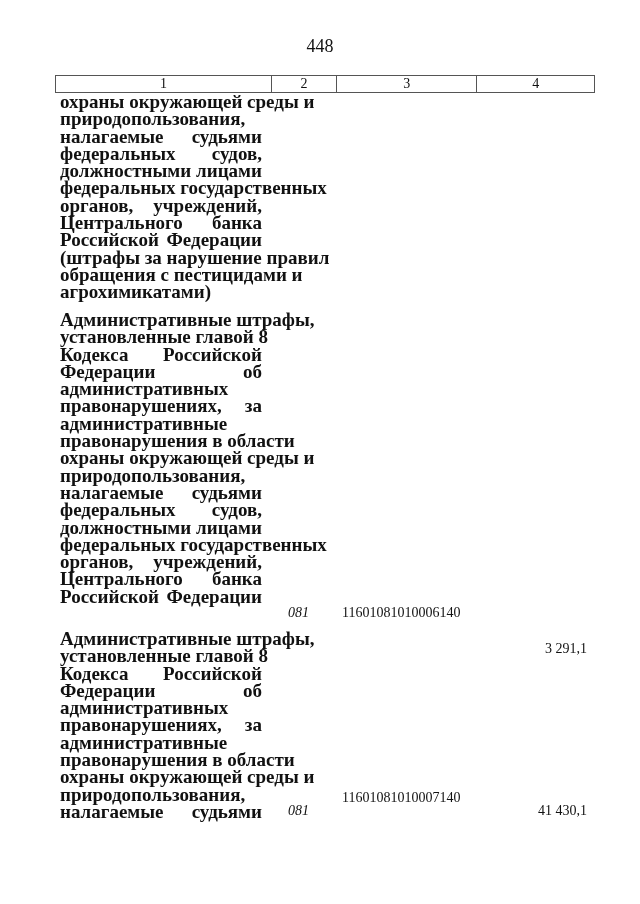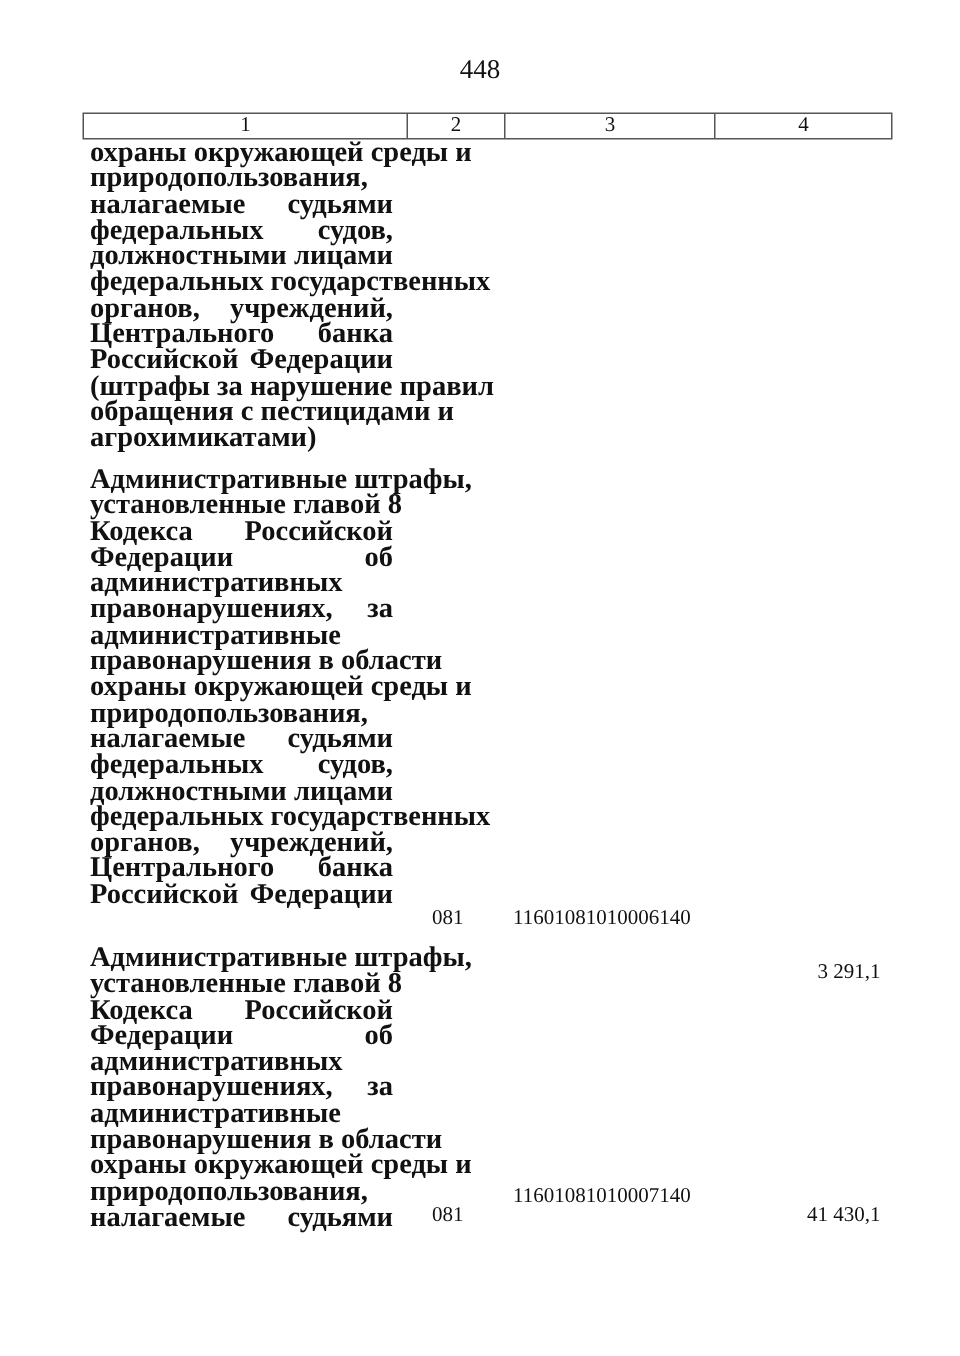--- a/index.html
+++ b/index.html
@@ -9,21 +9,21 @@
   .hdr { position:absolute; top:75px; left:55px; width:540px; height:18px;
          border:1px solid #555; display:flex; box-sizing:border-box; }
   .hdr div { box-sizing:border-box; text-align:center; font-size:14px; line-height:16px; border-right:1px solid #555; }
   .hdr div:last-child { border-right:none; }
   .c1 { width:217px; } .c2 { width:65px; } .c3 { width:141px; } .c4 { width:117px; }
   .row { position:absolute; left:60px; width:535px; }
   .desc { width:202px; font-size:19px; line-height:17.3px;font-weight:bold; }
   .desc span { display:block; text-align:justify; text-align-last:justify; white-space:nowrap; }
   .desc span.l { text-align-last:left; }
   .val { position:absolute; font-size:14px; }
-  .code { left:228px; } .kbk { left:282px; } .amt { right:8px; text-align:right; }
+  .code { left:228px;font-style:italic; } .kbk { left:282px; } .amt { right:8px; text-align:right; }
 </style>
 </head>
 <body>
 
 <div class="page-num">448</div>
 
 <div class="hdr">
   <div class="c1">1</div>
   <div class="c2">2</div>
   <div class="c3">3</div>

